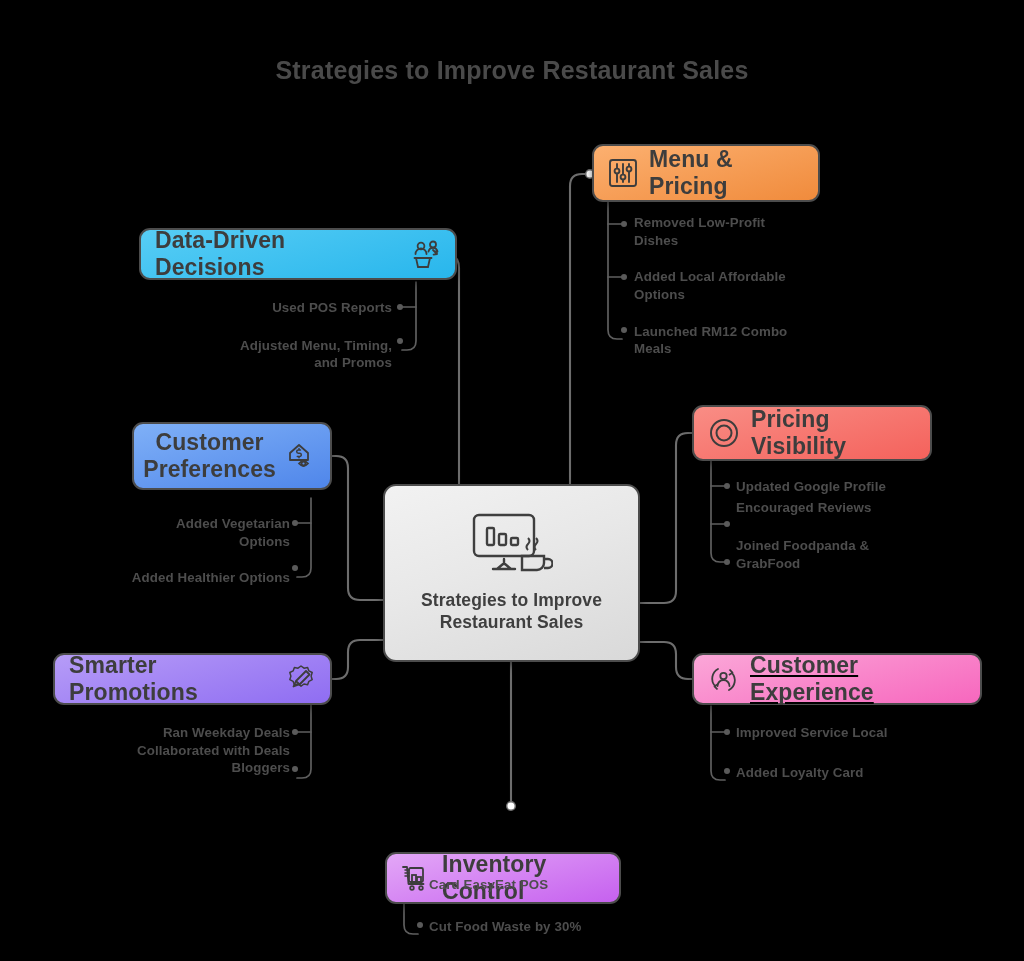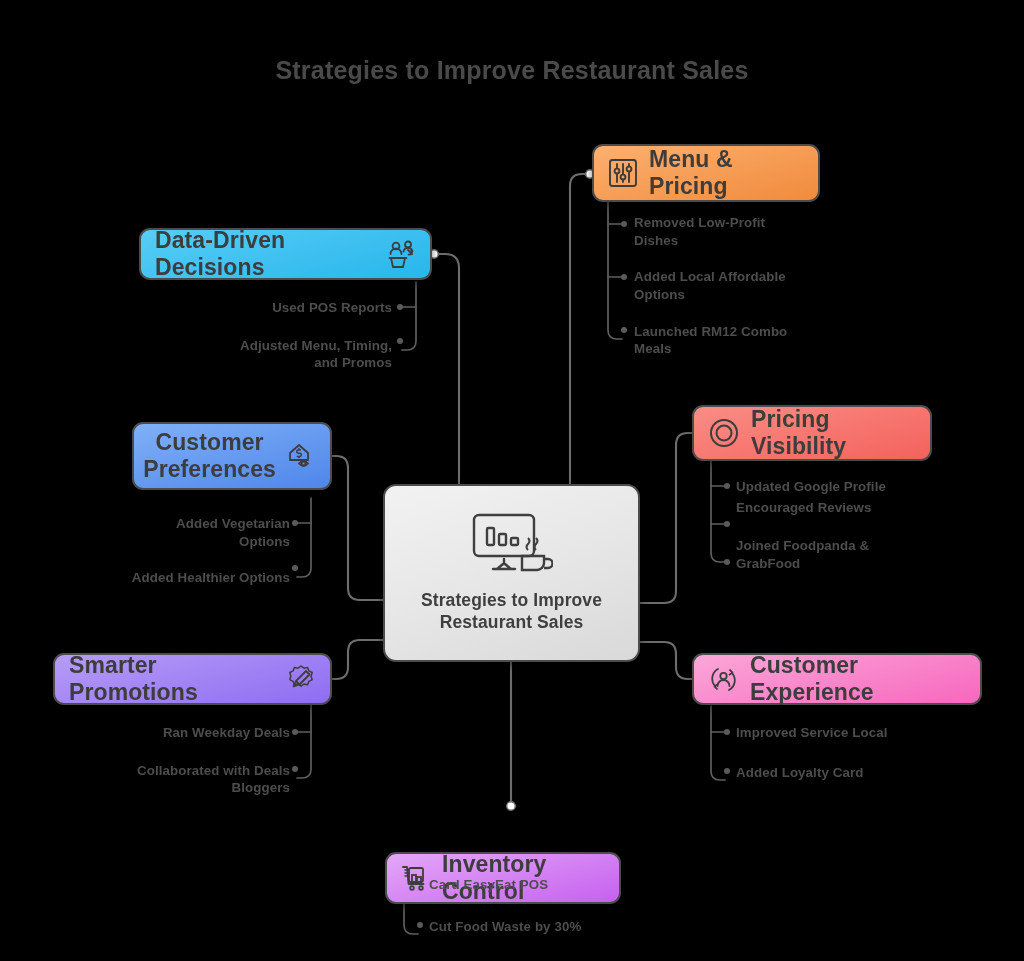--- a/index.html
+++ b/index.html
@@ -172,21 +172,21 @@
   </div>
   <div class="sub left-align" style="left:634px; top:214px; width:210px;">
     <div style="white-space:pre-line; margin-bottom:19px;">Removed Low-Profit
 Dishes</div>
     <div style="white-space:pre-line; margin-bottom:19px;">Added Local Affordable
 Options</div>
     <div style="white-space:pre-line;">Launched RM12 Combo
 Meals</div>
   </div>
 
-  <div class="node icon-right" style="left:139px; top:228px; width:293px; height:52px;
+  <div class="node icon-right" style="left:139px; top:228px; width:318px; height:52px;
               background:linear-gradient(165deg,#57cdf5,#28b6ec);">
     <span class="n-label">Data-Driven Decisions</span>
     <span class="n-icon">
       <svg width="30" height="30" viewBox="0 0 30 30" fill="none" stroke="#3d3d3d" stroke-width="1.8">
         <circle cx="10" cy="7" r="3.4"></circle>
         <path d="M4.5 15 a5.5 5.5 0 0 1 11 0" stroke-linecap="round"></path>
         <circle cx="22" cy="5.5" r="3"></circle>
         <path d="M17.5 12.5 a4.6 4.6 0 0 1 9 0" stroke-linecap="round"></path>
         <path d="M22 11 l4 4 M26 15 l-3.4 .6 M26 15 l-.6 -3.4" stroke-linecap="round"></path>
         <path d="M5 19 h14 l-2 9 h-10 z"></path>
@@ -224,21 +224,21 @@
     <span class="n-label">Smarter Promotions</span>
     <span class="n-icon">
       <svg width="30" height="30" viewBox="0 0 30 30" fill="none" stroke="#3d3d3d" stroke-width="1.8">
         <path d="M15 2 l3 2.2 l3.6 -.8 l1.3 3.5 l3.3 1.6 l-1.1 3.6 l1.1 3.6 l-3.3 1.6 l-1.3 3.5 l-3.6 -.8 l-3 2.2 l-3 -2.2 l-3.6 .8 l-1.3 -3.5 l-3.3 -1.6 l1.1 -3.6 l-1.1 -3.6 l3.3 -1.6 l1.3 -3.5 l3.6 .8 z" stroke-linejoin="round" stroke-width="1.5"></path>
         <path d="M20 7 L10 17 l3.5 3.5 L23.5 10.5 z" stroke-linejoin="round"></path>
         <path d="M10 17 l-2.5 5.5 l5.5 -2" stroke-linejoin="round"></path>
       </svg>
     </span>
   </div>
   <div class="sub right-align" style="left:80px; top:724px; width:210px;">
-    <div style="white-space:pre-line; margin-bottom:20px;">Ran Weekday Deals</div>
+    <div style="white-space:pre-line; ">Ran Weekday Deals</div>
     <div style="white-space:pre-line;">Collaborated with Deals
 Bloggers</div>
   </div>
 
   <div class="node icon-left" style="left:692px; top:405px; width:240px; height:56px;
               background:linear-gradient(165deg,#f98d85,#f4625c);">
     <span class="n-icon">
       <svg width="32" height="32" viewBox="0 0 32 32" fill="none" stroke="#3d3d3d" stroke-width="2">
         <circle cx="16" cy="16" r="13"></circle>
         <circle cx="16" cy="16" r="7.5"></circle>
@@ -247,21 +247,21 @@
     <span class="n-label">Pricing Visibility</span>
   </div>
   <div class="sub left-align" style="left:736px; top:478px; width:215px;">
     <div style="white-space:pre-line; margin-bottom:3px;">Updated Google Profile</div>
     <div style="white-space:pre-line; margin-bottom:21px;">Encouraged Reviews</div>
     <div style="white-space:pre-line;">Joined Foodpanda &amp;
 GrabFood</div>
   </div>
 
   <div class="node icon-left" style="left:692px; top:653px; width:290px; height:52px;
-              background:linear-gradient(165deg,#fba7d8,#f767be);">
+              background:linear-gradient(165deg,#fba7d8,#f767be);text-decoration:underline;">
     <span class="n-icon">
       <svg width="31" height="31" viewBox="0 0 31 31" fill="none" stroke="#3d3d3d" stroke-width="1.8">
         <circle cx="15.5" cy="12" r="3.2"></circle>
         <path d="M9.5 22 a6 6 0 0 1 12 0" stroke-linecap="round"></path>
         <path d="M24 9 a11 11 0 0 1 -3 17" stroke-linecap="round"></path>
         <path d="M7 22 a11 11 0 0 1 3 -17" stroke-linecap="round"></path>
         <path d="M21.5 5.5 l3 3.2 l-3.6 2.2" stroke-linejoin="round"></path>
         <path d="M9.5 25.5 l-3 -3.2 l3.6 -2.2" stroke-linejoin="round"></path>
       </svg>
     </span>

